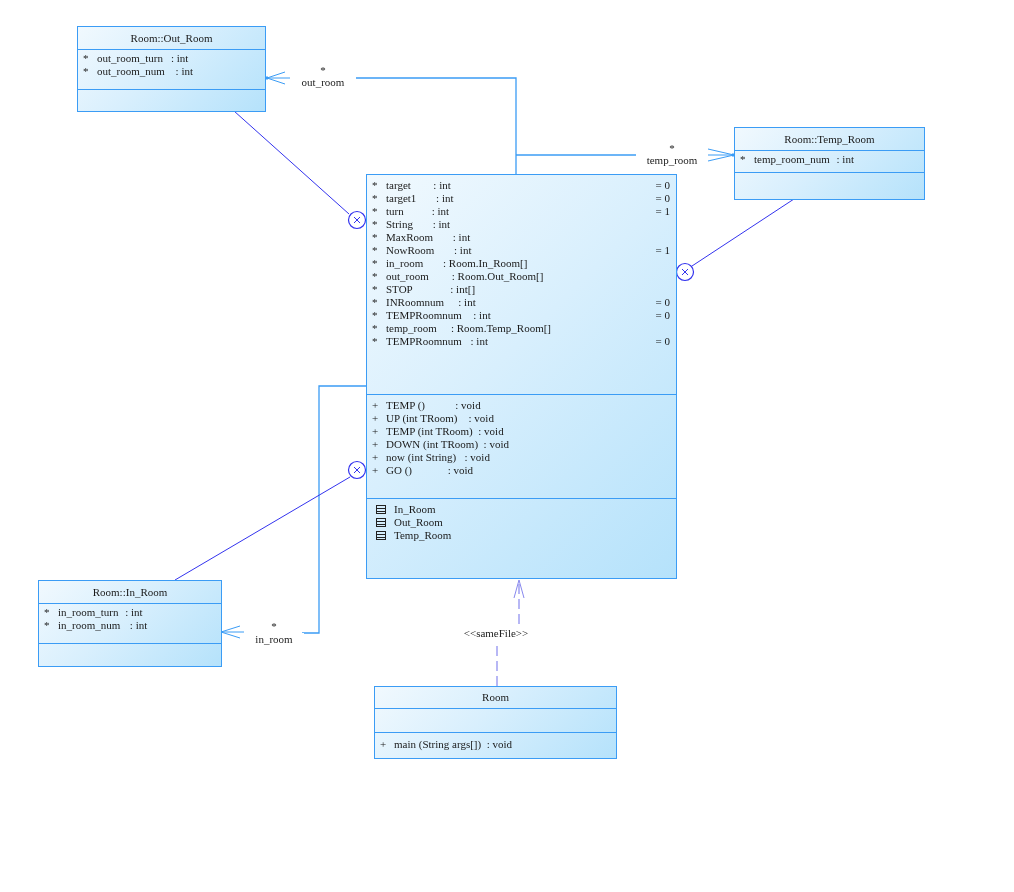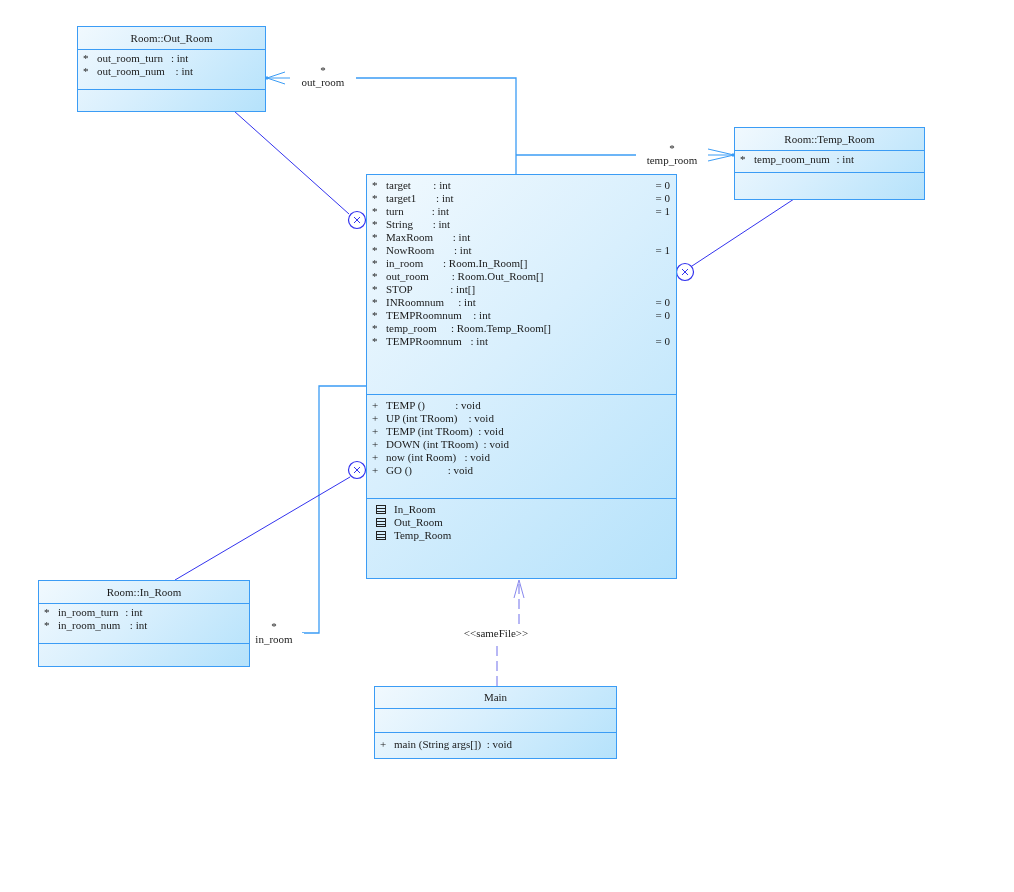--- a/index.html
+++ b/index.html
@@ -120,21 +120,21 @@
   </div>
 
   <div class="cls" style="left:734px; top:127px; width:191px; height:73px;">
     <div class="hdr" style="height:23px;">Room::Temp_Room</div>
     <div class="sec" style="height:22px;">
       <div class="row"><span class="vis">*</span><span class="nm">temp_room_num</span><span class="ty" style="margin-left:4px"> : int</span></div>
     </div>
     <div class="sec" style="height:26px;"></div>
   </div>
 
-  <div class="cls" style="left:38px; top:580px; width:212px; height:87px;">
+  <div class="cls" style="left:38px; top:580px; width:184px; height:87px;">
     <div class="hdr" style="height:23px;">Room::In_Room</div>
     <div class="sec" style="height:40px;">
       <div class="row"><span class="vis">*</span><span class="nm">in_room_turn</span><span class="ty" style="margin-left:4px"> : int</span></div>
       <div class="row"><span class="vis">*</span><span class="nm">in_room_num </span><span class="ty" style="margin-left:4px"> : int</span></div>
     </div>
     <div class="sec" style="height:22px;"></div>
   </div>
 
   <div class="cls" style="left:366px; top:174px; width:311px; height:405px;">
     <div class="sec" id="room-attrs" style="height:220px; padding-top:4px;">
@@ -150,40 +150,40 @@
         <div class="row"><span class="vis">*</span><span class="nm">INRoomnum   </span><span class="ty" style="margin-left: 6px;">: int</span><span class="df">= 0</span></div>
         <div class="row"><span class="vis">*</span><span class="nm">TEMPRoomnum  </span><span class="ty" style="margin-left: 6px;">: int</span><span class="df">= 0</span></div>
         <div class="row"><span class="vis">*</span><span class="nm">temp_room   </span><span class="ty" style="margin-left: 6px; text-align: right;">: Room.Temp_Room[]</span><span class="df"></span></div>
         <div class="row"><span class="vis">*</span><span class="nm">TEMPRoomnum </span><span class="ty" style="margin-left: 6px;">: int</span><span class="df">= 0</span></div>
       </div>
     <div class="sec" id="room-ops" style="height:104px; padding-top:4px;">
         <div class="row"><span class="vis">+</span><span class="nm">TEMP ()           </span><span class="ty">: void</span></div>
         <div class="row"><span class="vis">+</span><span class="nm">UP (int TRoom)    </span><span class="ty">: void</span></div>
         <div class="row"><span class="vis">+</span><span class="nm">TEMP (int TRoom)  </span><span class="ty">: void</span></div>
         <div class="row"><span class="vis">+</span><span class="nm">DOWN (int TRoom)  </span><span class="ty">: void</span></div>
-        <div class="row"><span class="vis">+</span><span class="nm">now (int Room)   </span><span class="ty">: void</span></div>
+        <div class="row"><span class="vis">+</span><span class="nm">now (int String)   </span><span class="ty">: void</span></div>
         <div class="row"><span class="vis">+</span><span class="nm">GO ()             </span><span class="ty">: void</span></div>
       </div>
     <div class="sec" id="room-nested" style="height:55px; padding-top:4px; padding-left:8px;">
         <div class="nested">
           <span class="ic"></span>
           <span>In_Room</span>
         </div>
         <div class="nested">
           <span class="ic"></span>
           <span>Out_Room</span>
         </div>
         <div class="nested">
           <span class="ic"></span>
           <span>Temp_Room</span>
         </div>
       </div>
   </div>
 
   <div class="cls" style="left:374px; top:686px; width:243px; height:73px;">
-    <div class="hdr" style="height:22px;">Main</div>
+    <div class="hdr" style="height:22px;">Room</div>
     <div class="sec" style="height:24px;"></div>
     <div class="sec" style="height:25px; padding-top:5px;">
       <div class="row"><span class="vis">+</span><span class="nm">main (String args[])  </span><span class="ty">: void</span></div>
     </div>
   </div>
 
 </div>
 
 </body></html>

